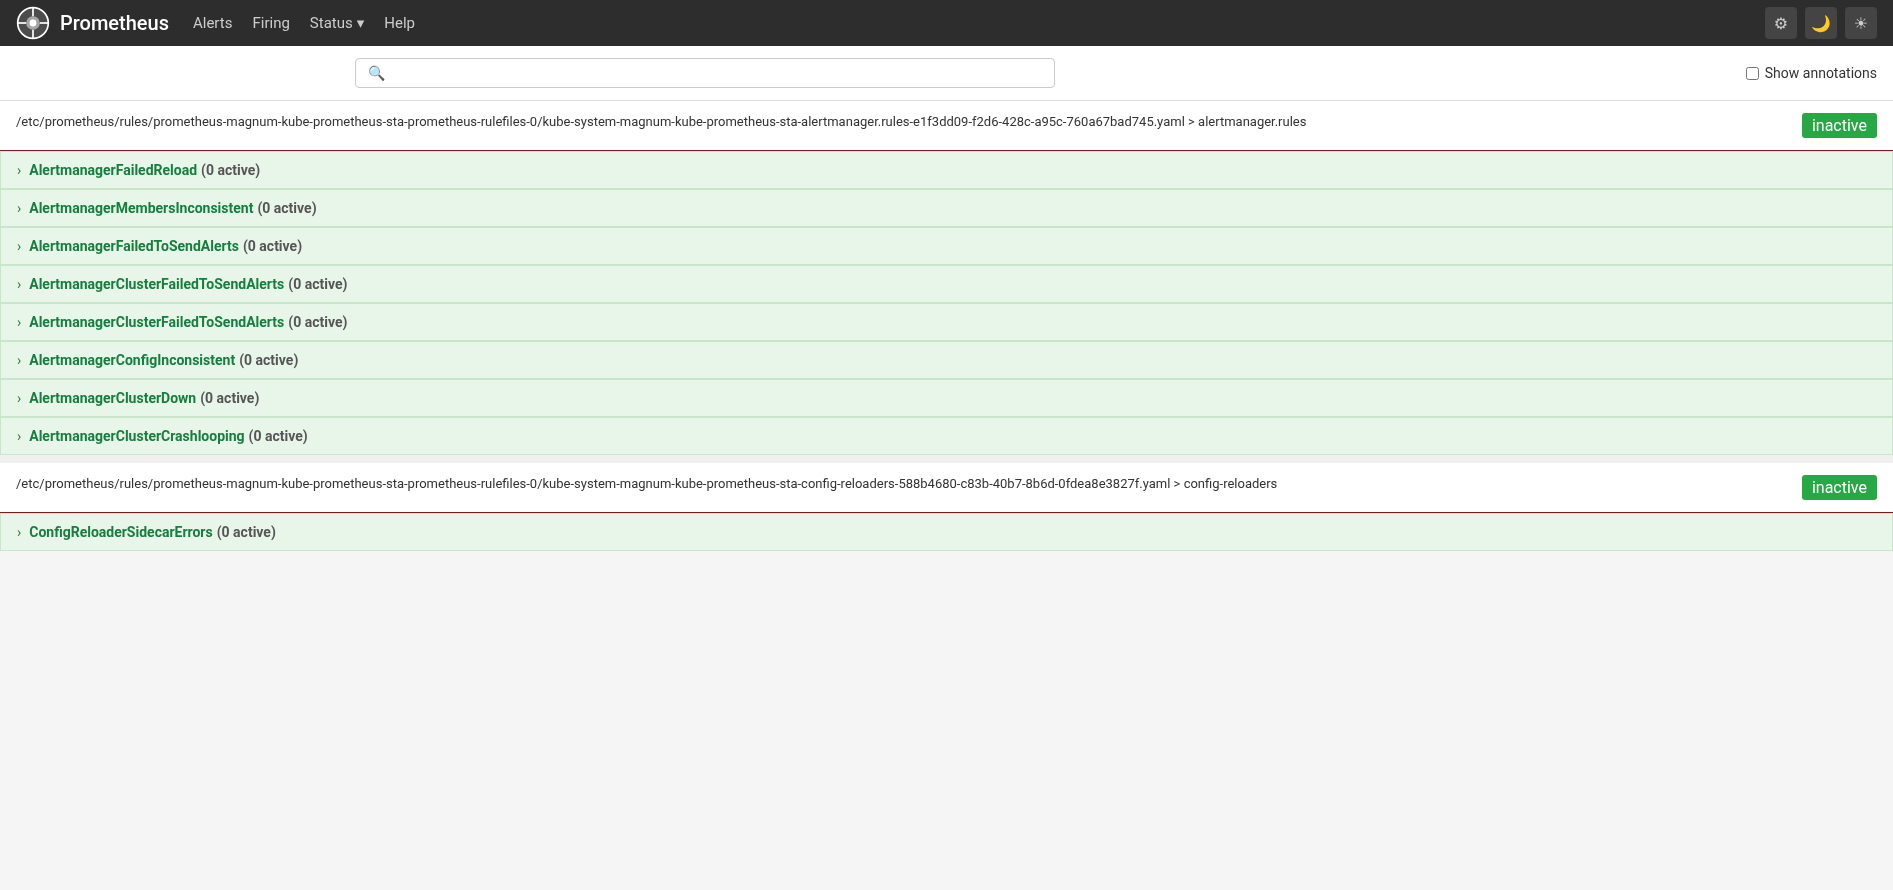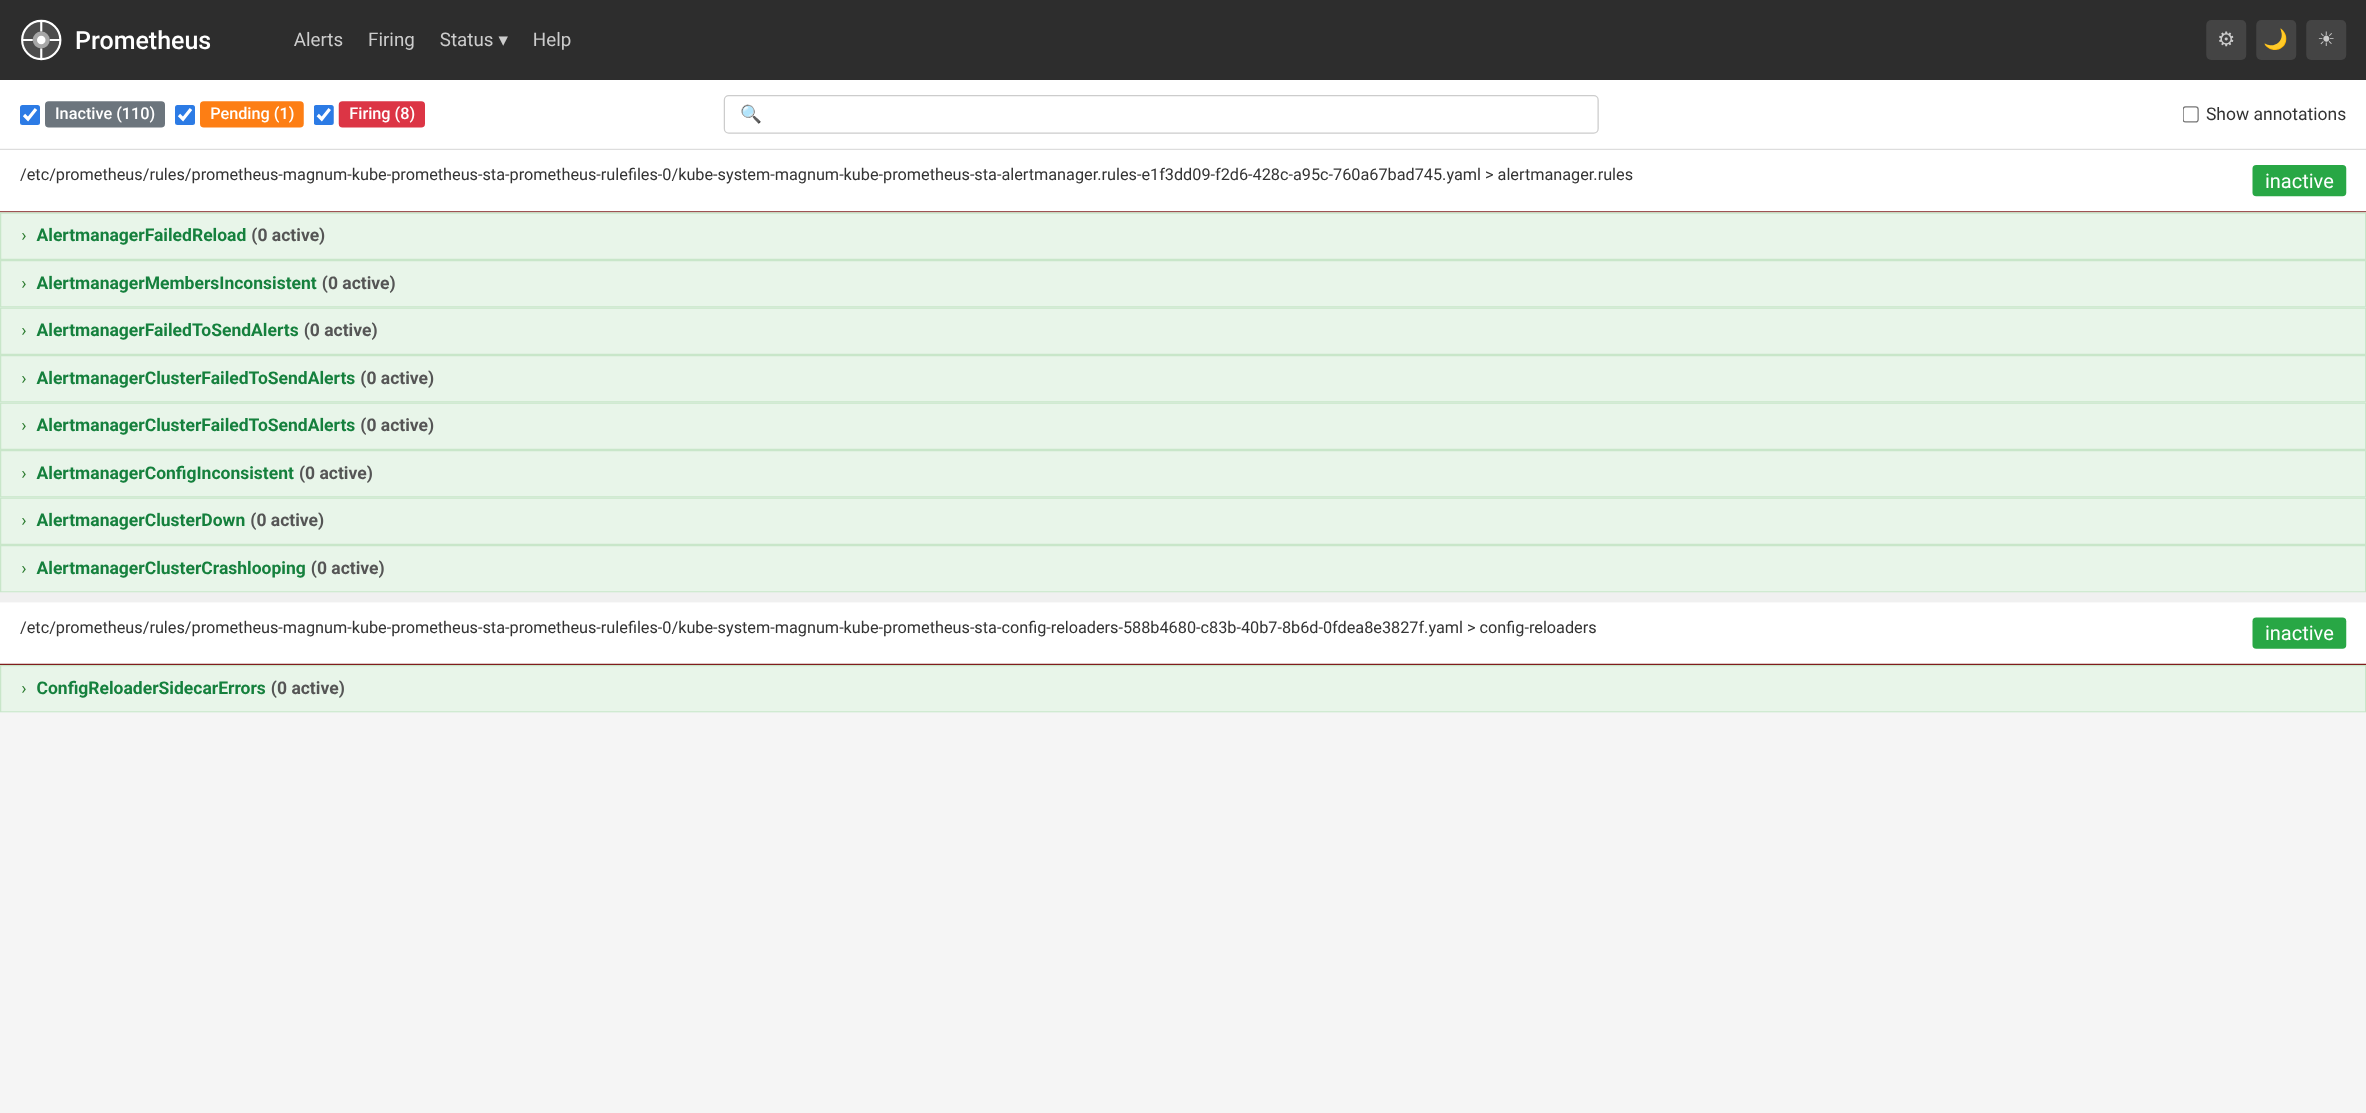--- a/index.html
+++ b/index.html
@@ -5,42 +5,41 @@
     * { box-sizing: border-box; margin: 0; padding: 0; }
     body { font-family: -apple-system, BlinkMacSystemFont, "Segoe UI", Roboto, sans-serif; font-size: 14px; background: #f5f5f5; color: #333; }
 
     
     .navbar {
       background: #2d2d2d;
       color: #fff;
       display: flex;
       align-items: center;
       padding: 0 16px;
-      height: 64px;
+      height: 46px;
       gap: 24px;
     }
     .navbar-brand {
       display: flex;
       align-items: center;
       gap: 10px;
       font-size: 20px;
       font-weight: 500;
       color: #fff;
       text-decoration: none;
     }
     .prometheus-logo {
       width: 34px;
       height: 34px;
     }
     .nav-links {
       display: flex;
       gap: 20px;
       align-items: center;
       list-style: none;
-      margin-left: 42px;
     }
     .nav-links a {
       color: #ccc;
       text-decoration: none;
       font-size: 15px;
     }
     .nav-dropdown {
       display: flex;
       align-items: flex-start;
       gap: 4px;
@@ -234,34 +233,20 @@
   <div class="nav-spacer"></div>
 
   <div class="nav-icons">
     <button class="icon-btn" title="Settings">⚙</button>
     <button class="icon-btn" title="Dark mode">🌙</button>
     <button class="icon-btn" title="Light mode">☀</button>
   </div>
 </nav>
 
 <div class="filter-bar">
-  <div class="filter-badges">
-    <div class="badge-item">
-      <input class="badge-checkbox" type="checkbox" checked="" style="">
-      <span class="badge badge-inactive">Inactive (110)</span>
-    </div>
-    <div class="badge-item">
-      <input class="badge-checkbox" type="checkbox" checked="" style="">
-      <span class="badge badge-pending">Pending (1)</span>
-    </div>
-    <div class="badge-item">
-      <input class="badge-checkbox" type="checkbox" checked="" style="">
-      <span class="badge badge-firing">Firing (8)</span>
-    </div>
-  </div>
 
   <div class="search-container">
     <span class="search-icon">🔍</span>
   </div>
 
   <div class="show-annotations">
     <input type="checkbox" style="">
     <label>Show annotations</label>
   </div>
 </div>

